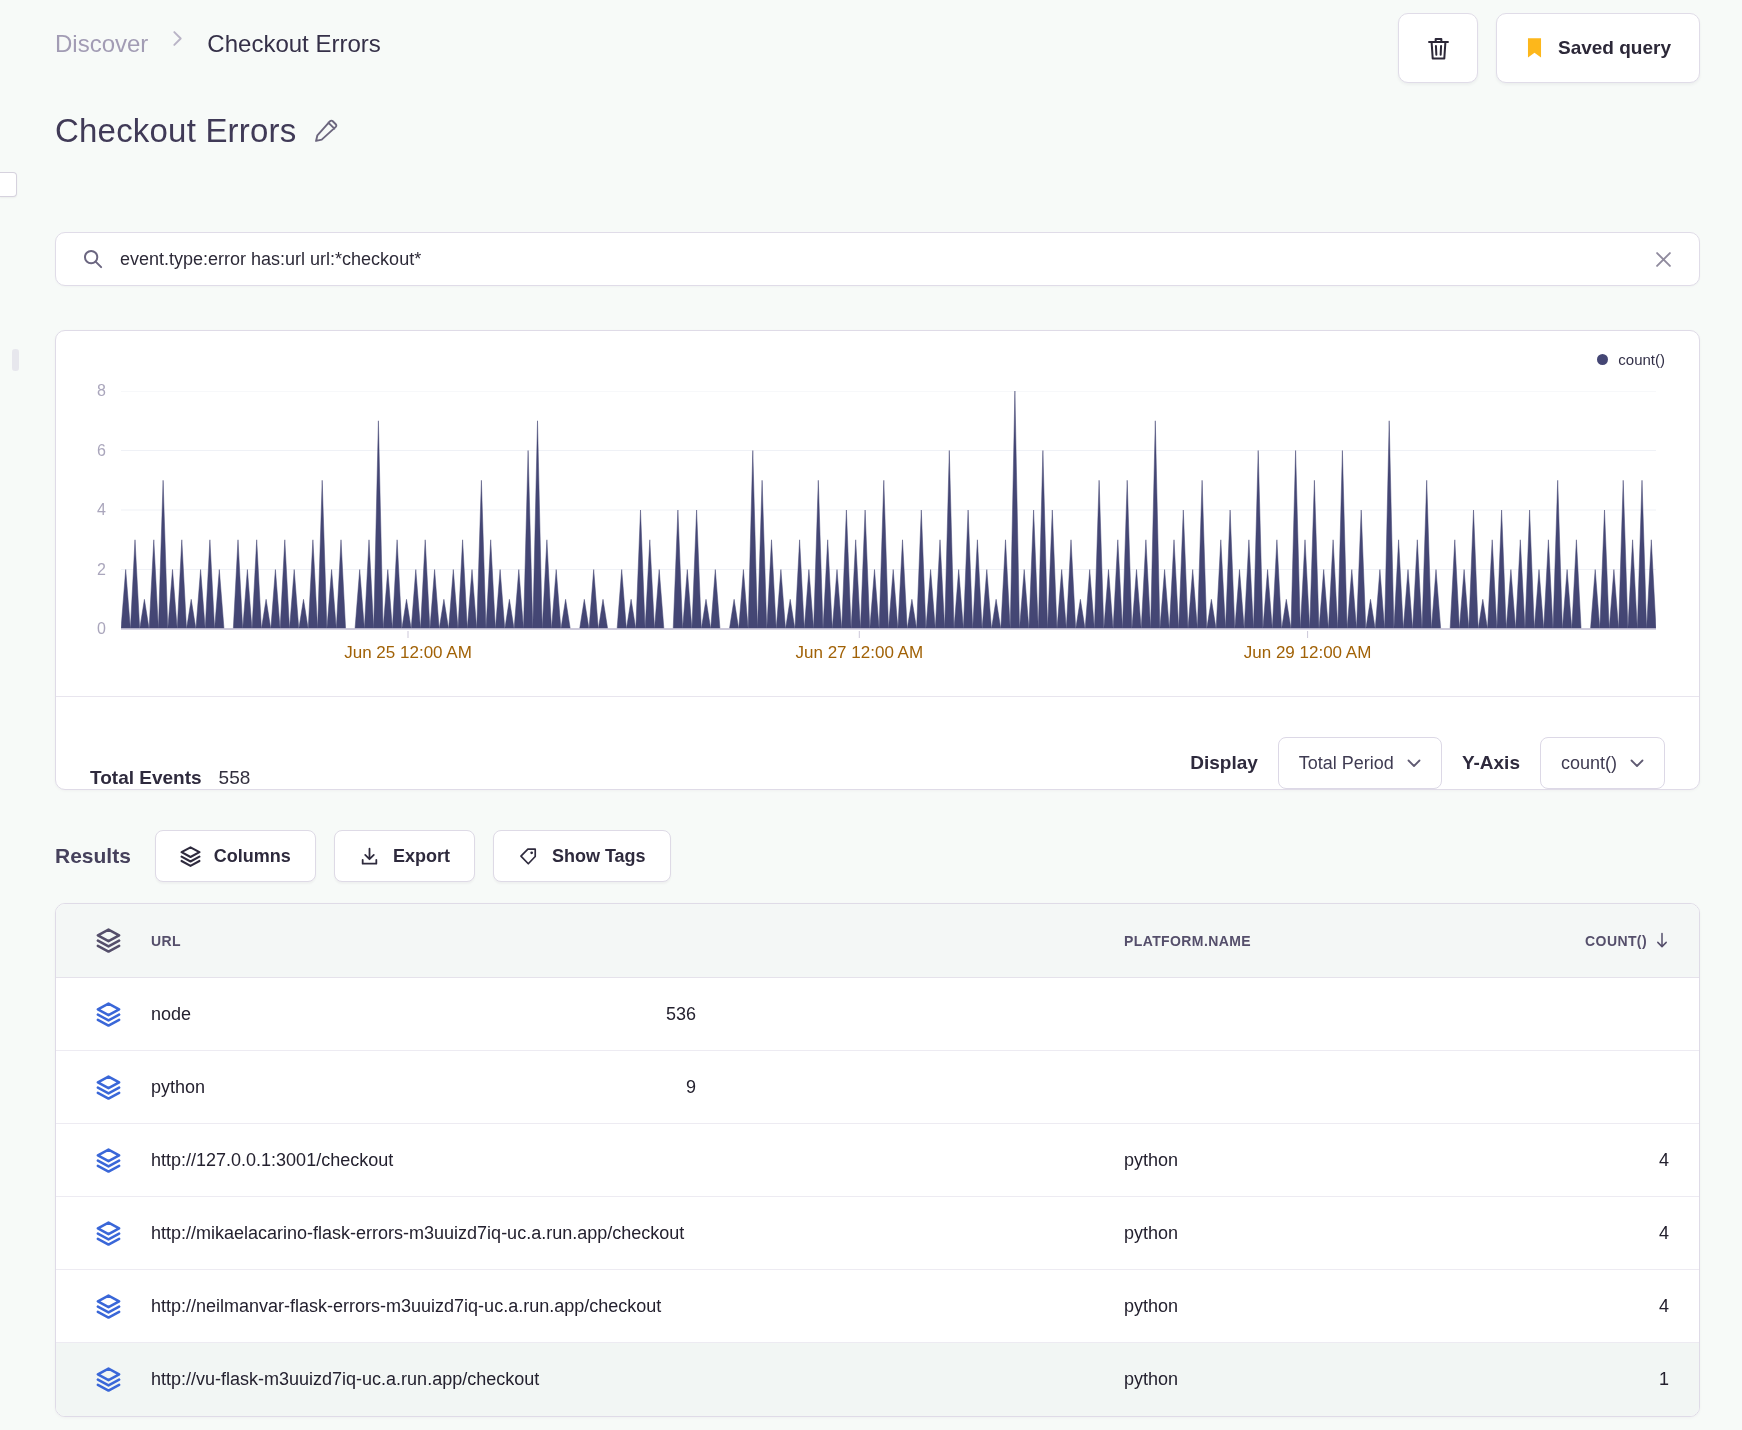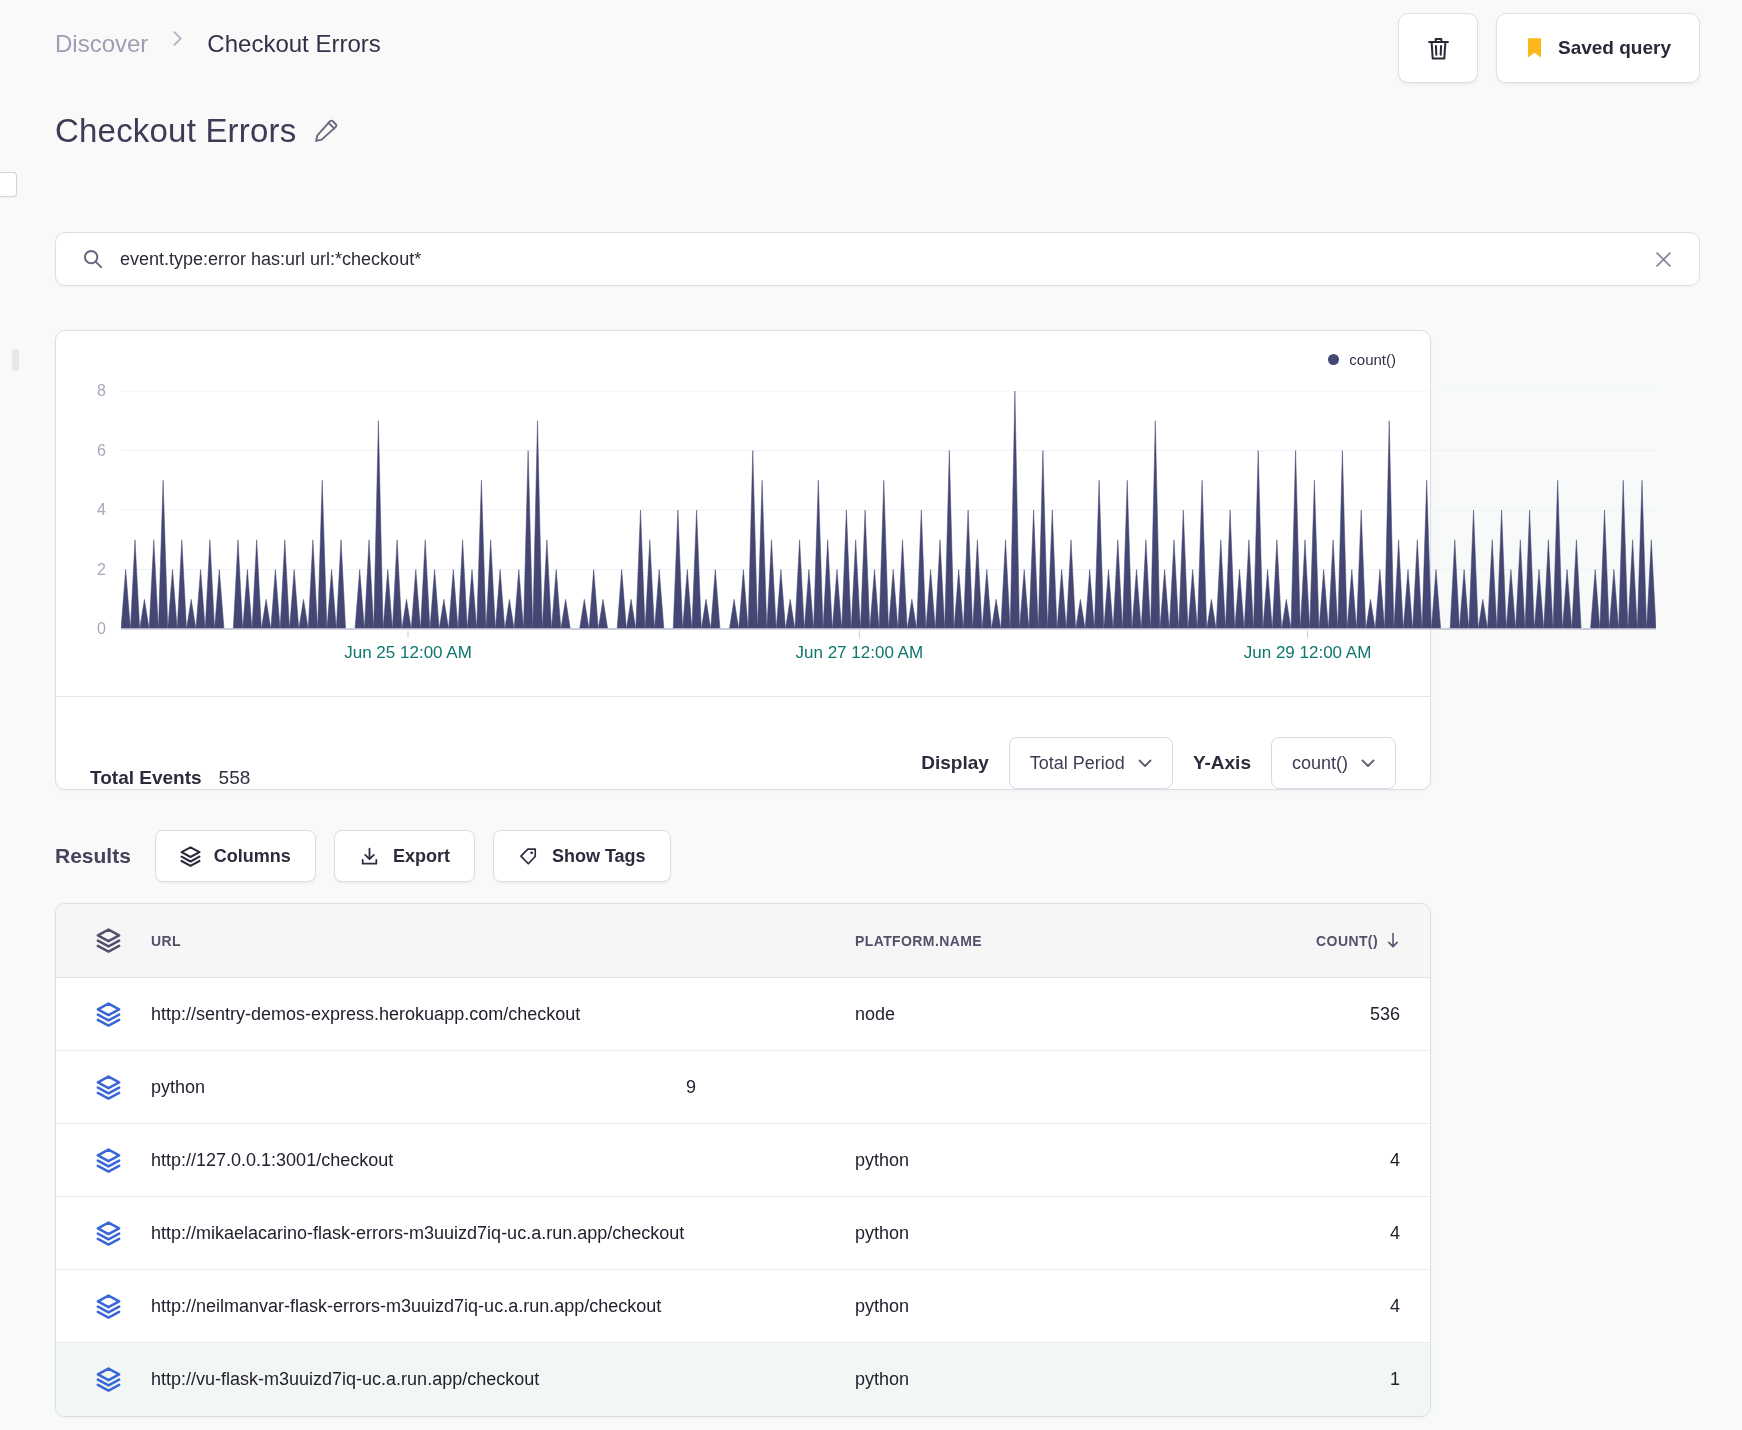--- a/index.html
+++ b/index.html
@@ -42,29 +42,29 @@
     display:flex; align-items:center; padding:0 26px; gap:16px;
     box-shadow:0 1px 2px rgba(45,37,62,.03);
   }
   .search-input {
     flex:1; border:none; outline:none; background:transparent;
     font-family:inherit; font-size:18px; color:#2d2a38;
   }
   .clear-x { cursor:pointer; }
 
   
-  .card { position:absolute; left:55px; width:1376px; background:#fff; border:1px solid #dfdbe7; border-radius:10px; box-shadow:0 1px 3px rgba(45,37,62,.04); }
+  .card { position:absolute; left:55px; width:1645px; background:#fff; border:1px solid #dfdbe7; border-radius:10px; box-shadow:0 1px 3px rgba(45,37,62,.04); }
 
   
   .chart-card { top:330px; height:460px; }
   .legend { position:absolute; top:20px; right:34px; display:flex; align-items:center; gap:10px; font-size:15px; color:#322f47; }
   .legend-dot { width:11px; height:11px; border-radius:50%; background:#444674; }
   .plot { position:absolute; left:65px; top:60px; width:1535px; height:248px; }
   .ylabel { position:absolute; left:0; width:50px; height:22px; line-height:22px; text-align:right; font-size:16px; color:#aaa6bc; }
-  .xlabel { position:absolute; top:312px; width:200px; text-align:center; font-size:17px; color:#0f766e; }
+  .xlabel { position:absolute; top:312px; width:200px; text-align:center; font-size:17px; color:#a16207; }
   .chart-divider { position:absolute; left:0; right:0; top:365px; border-top:1px solid #e8e5ee; }
   .chart-footer { position:absolute; left:34px; right:34px; top:366px; bottom:0; display:flex; align-items:flex-end; justify-content:space-between; }
   .footer-left { display:flex; align-items:center; gap:17px; font-size:19px; color:#33303f; }
   .bold-label { font-weight:700; color:#2e2a3d; }
   .footer-right { display:flex; align-items:center; gap:20px; font-size:19px; }
   .dropdown {
     display:flex; align-items:center; gap:13px; height:52px; padding:0 20px;
     background:#fff; border:1px solid #dcd8e6; border-radius:8px;
     font-family:inherit; font-size:18px; font-weight:500; color:#3f3b52; cursor:pointer;
   }
@@ -247,21 +247,20 @@
       </span>
     </span>
   </div>
   <div id="table-body">
       <div class="trow">
         <span class="c-icon">
           <svg class="icon row-icon" width="25" height="25">
             <use href="#sym-stack"></use>
           </svg>
         </span>
-        <span class="c-url cursor">http://sentry-demos-express.herokuapp.com/checkout</span>
         <span class="c-plat">node</span>
         <span class="c-count">536</span>
       </div>
       <div class="trow">
         <span class="c-icon">
           <svg class="icon row-icon" width="25" height="25">
             <use href="#sym-stack"></use>
           </svg>
         </span>
         <span class="c-plat">python</span>

